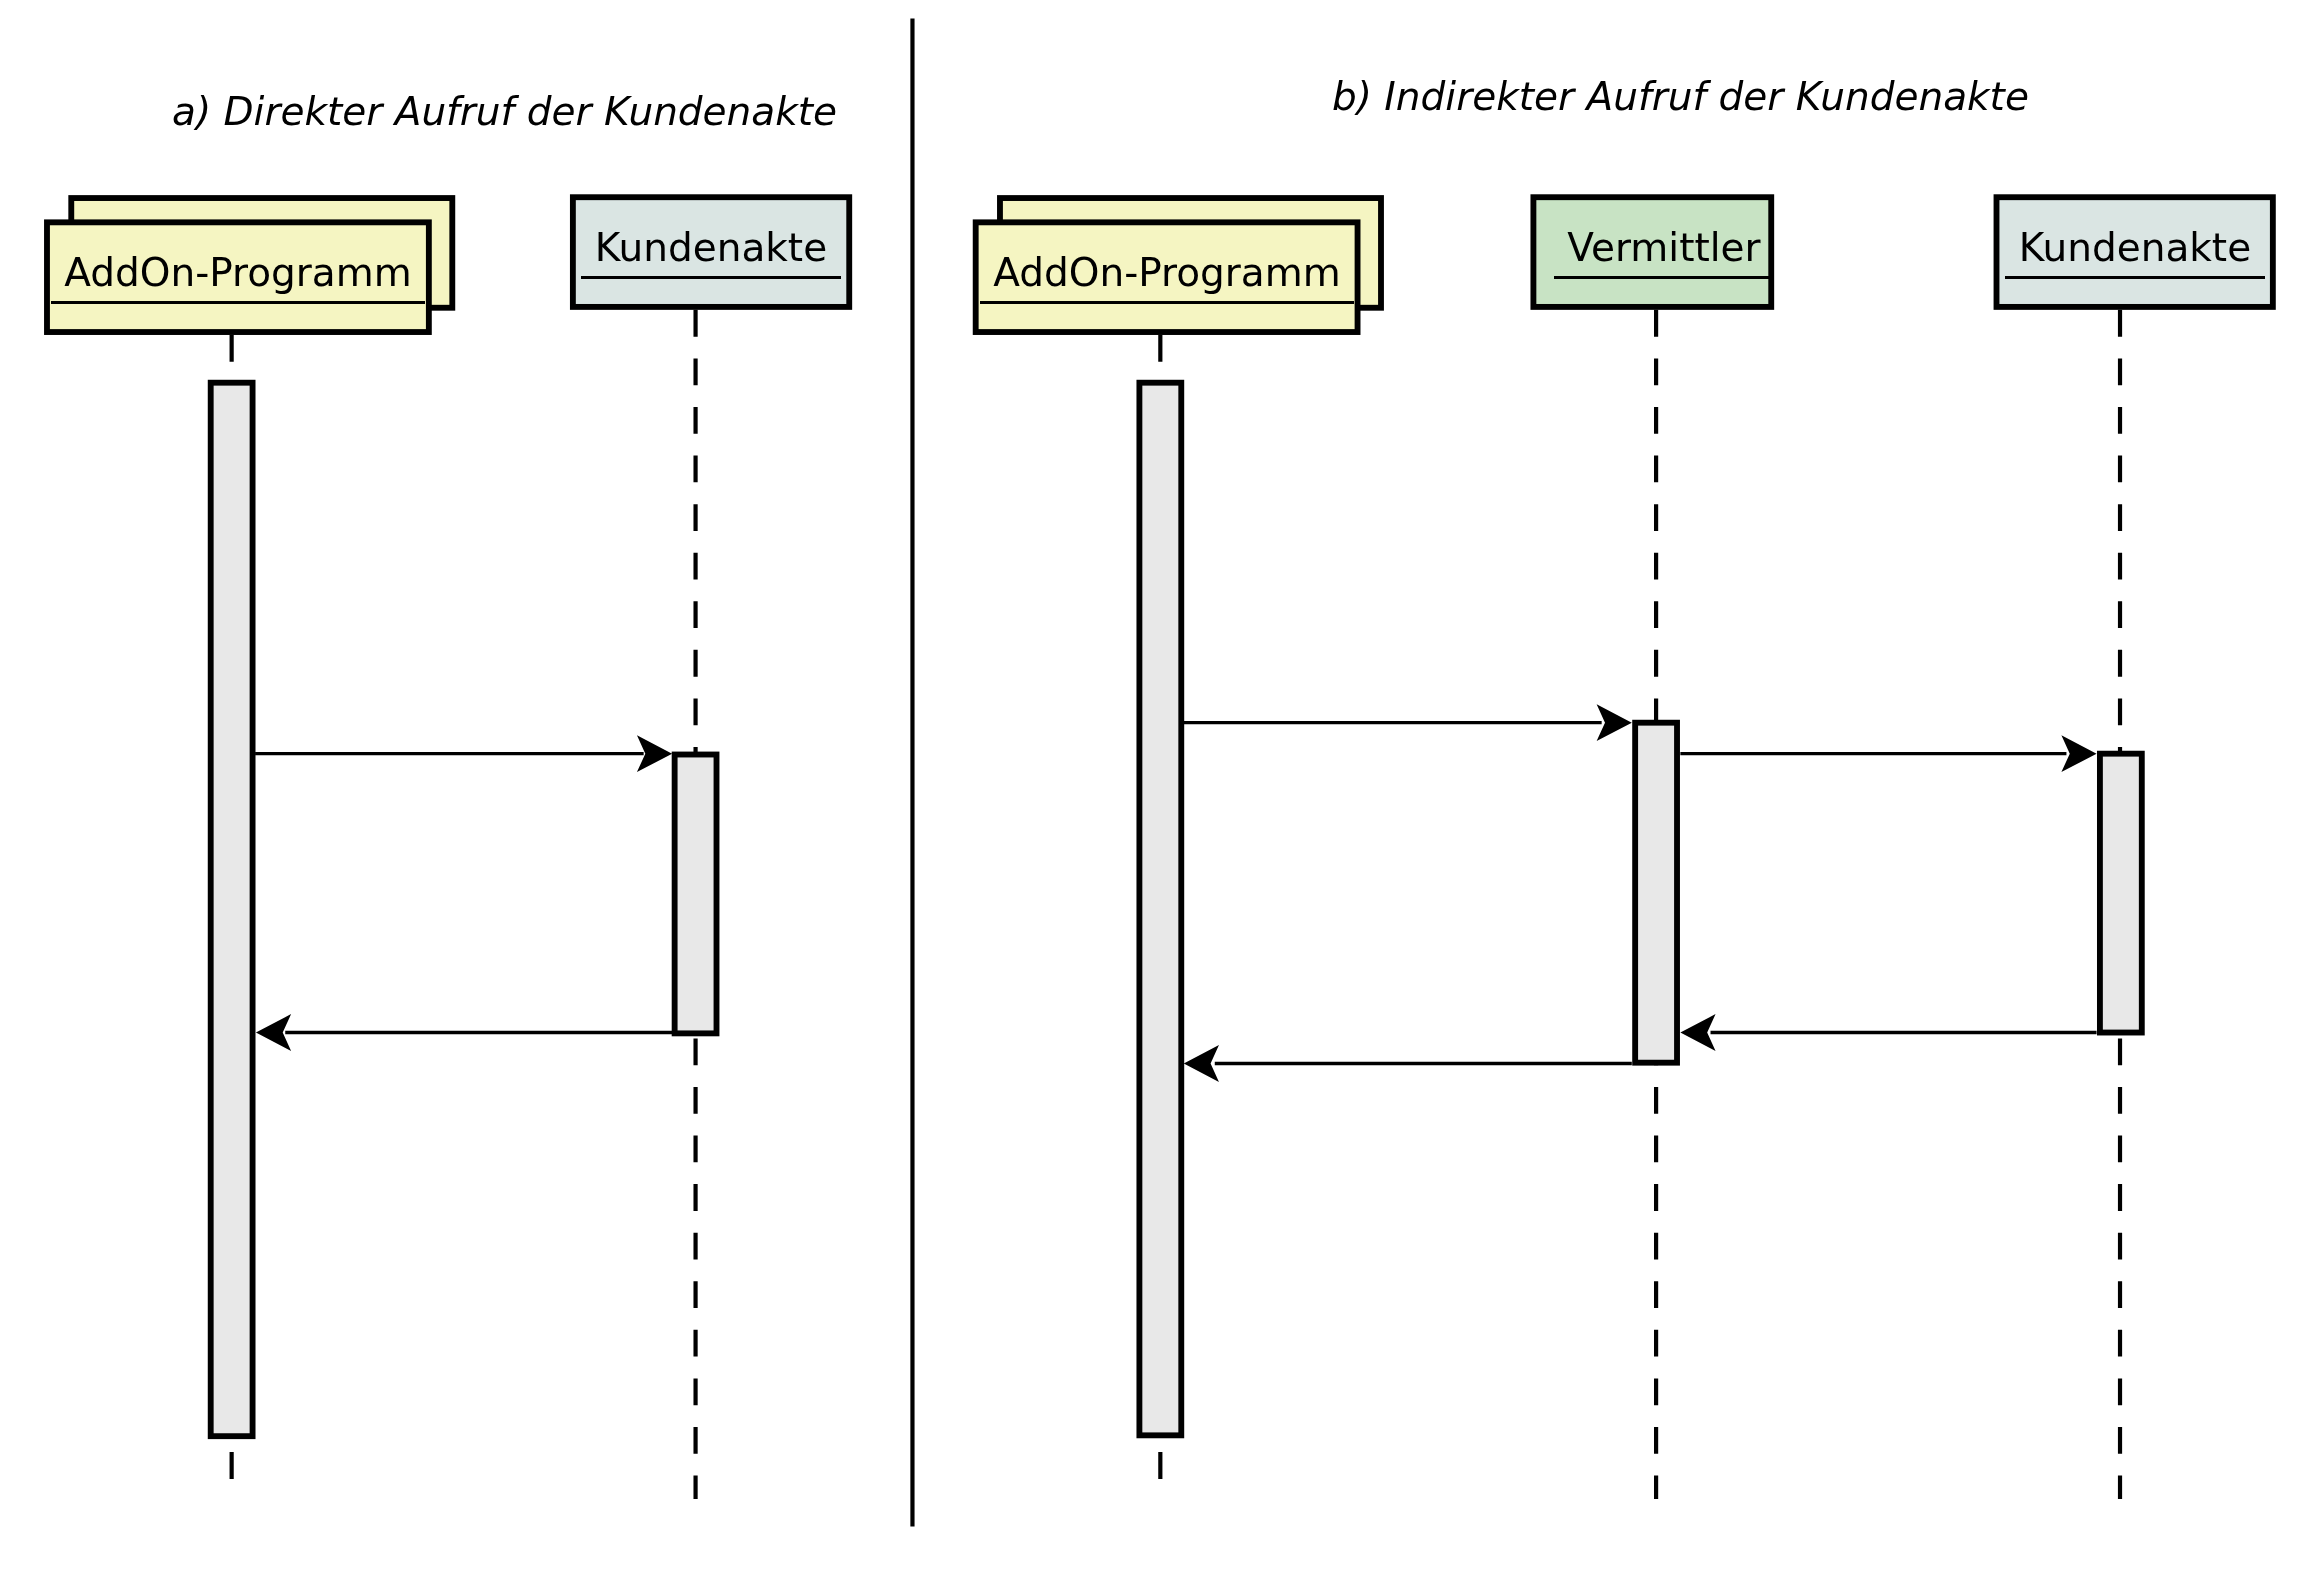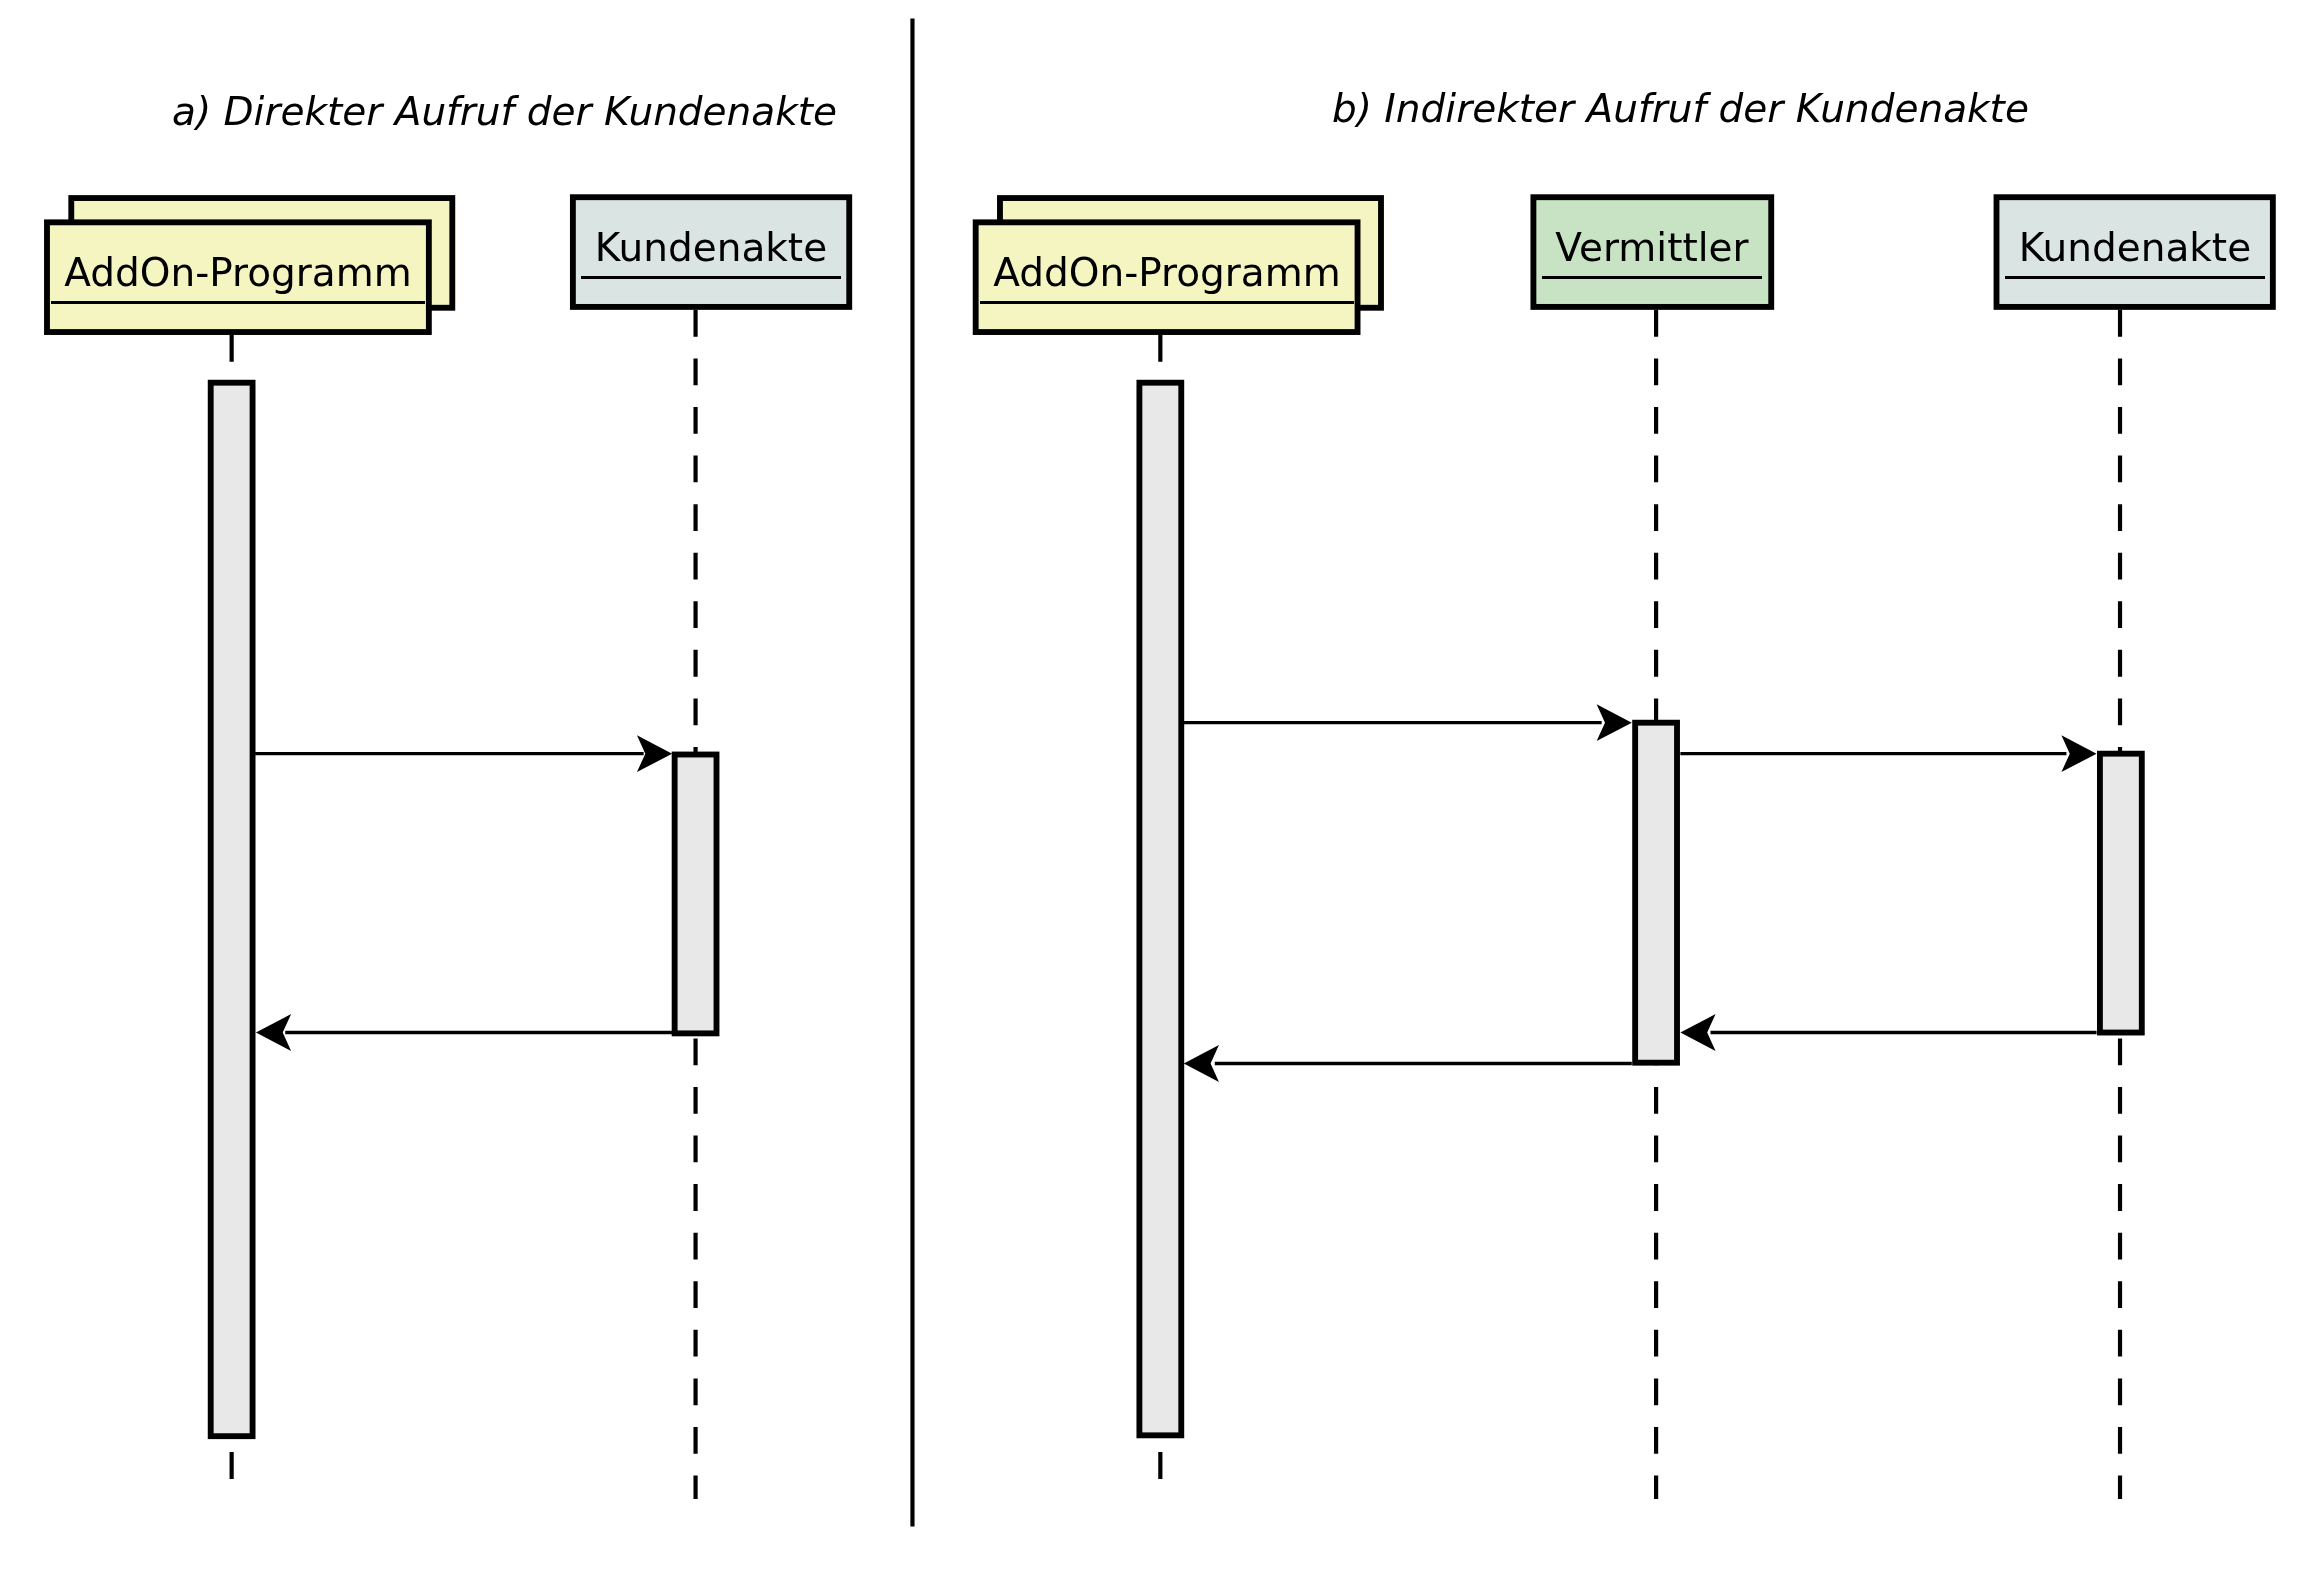--- a/index.html
+++ b/index.html
@@ -92,32 +92,32 @@
       <line x1="2503" y1="1233" x2="2042" y2="1233" stroke="#000000" stroke-width="4"></line>
       <polygon points="2006,1233 2048,1211 2038,1233 2048,1255" fill="#000000"></polygon>
     </g>
     <g>
       <line x1="1948" y1="1270" x2="1450" y2="1270" stroke="#000000" stroke-width="4"></line>
       <polygon points="1413,1270 1455,1248 1445,1270 1455,1292" fill="#000000"></polygon>
     </g>
   </svg>
 
   <div class="panel-title" style="left:172px; top:89px;">a) Direkter Aufruf der Kundenakte</div>
-  <div class="panel-title" style="left:1332px; top:86px;">b) Indirekter Aufruf der Kundenakte</div>
+  <div class="panel-title" style="left:1332px; top:74px;">b) Indirekter Aufruf der Kundenakte</div>
 
   <div class="actor-label" style="left:44px; top:219px; width:388px; height:116px;">
     <span class="u">AddOn-Programm</span>
   </div>
   <div class="actor-label" style="left:570px; top:194px; width:282px; height:116px;">
     <span class="u">Kundenakte</span>
   </div>
   <div class="actor-label" style="left:973px; top:219px; width:388px; height:116px;">
     <span class="u">AddOn-Programm</span>
   </div>
-  <div class="actor-label" style="left:1530px; top:194px; width:244px; height:116px;">
+  <div class="actor-label" style="left:1530px; top:194px; width:244px; height:116px;padding-left:12px;">
     <span class="u">Vermittler</span>
   </div>
   <div class="actor-label" style="left:1994px; top:194px; width:282px; height:116px;">
     <span class="u">Kundenakte</span>
   </div>
 
 </div>
 
 
 </body></html>

